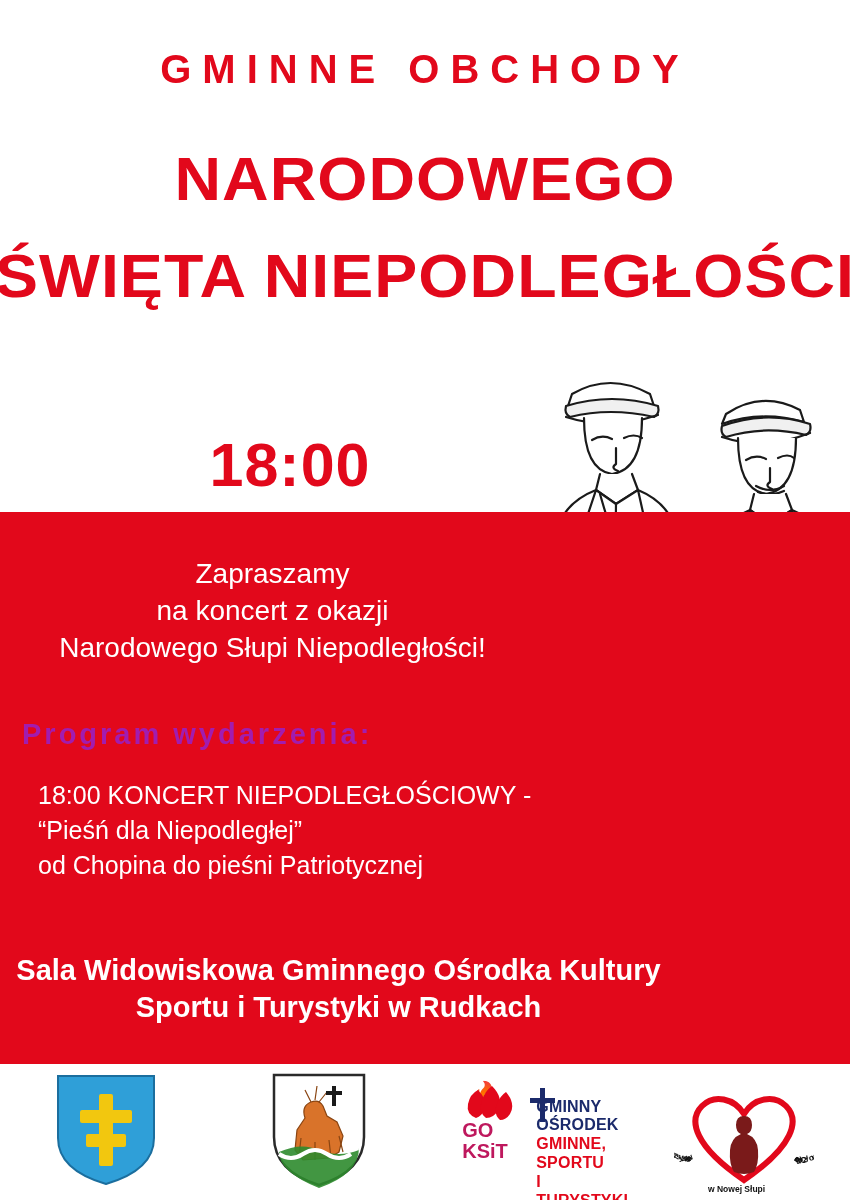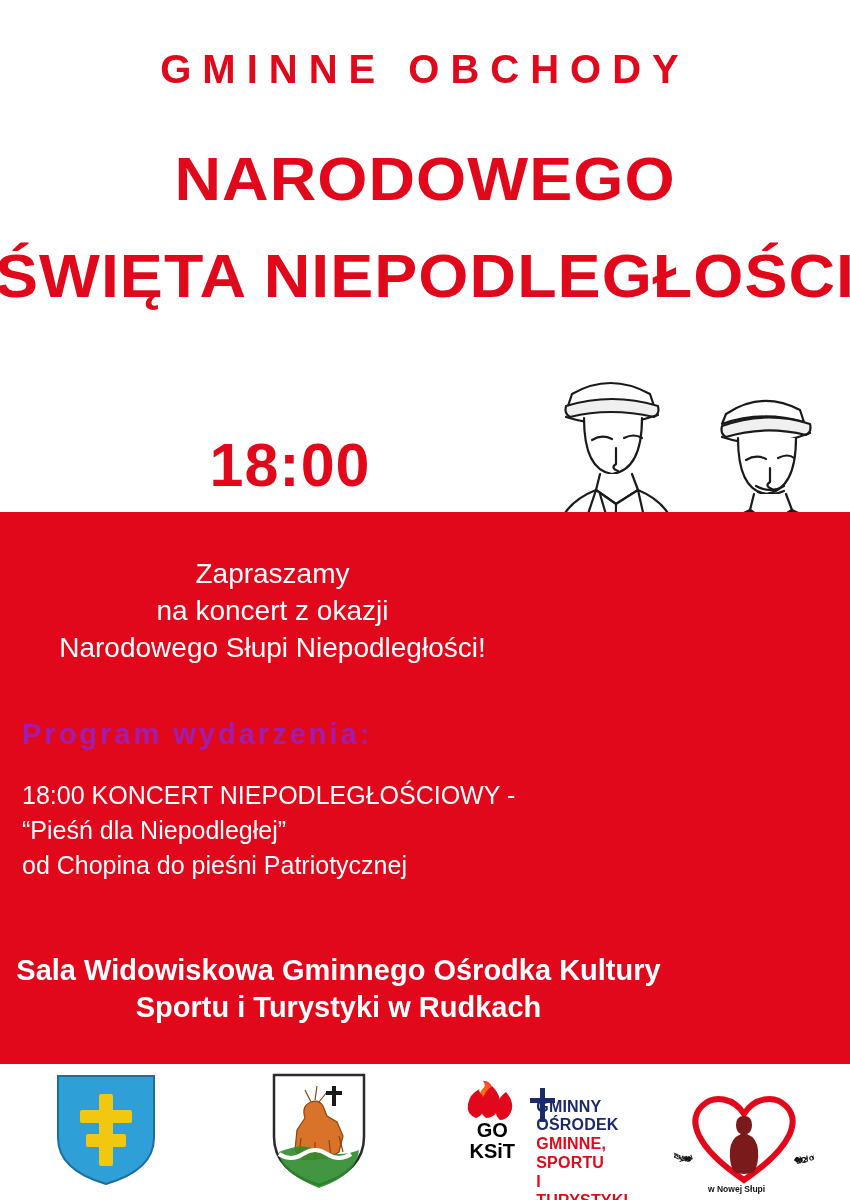--- a/index.html
+++ b/index.html
@@ -104,21 +104,21 @@
     position: absolute;
     left: 22px; top: 706px;
     color: #a21caf;
     font-size: 29px;
     font-weight: bold;
     letter-spacing: 3px;
     margin-top: 12px;
   }
   .program-body {
     position: absolute;
-    left: 22px; top: 778px;
+    left: 38px; top: 778px;
     color: #ffffff;
     font-size: 25px;
     line-height: 1.4;
   }
   .venue {
     position: absolute;
     left: 0; top: 952px;
     width: 677px;
     text-align: center;
     color: #ffffff;
@@ -156,22 +156,22 @@
 
   .goksit {
     position: relative;
     width: 150px;
     height: 105px;
   }
   .goksit .gk-left {
     position: absolute;
     left: 6px; top: 6px;
     width: 60px;
-    text-align: center;
-    color: #000000;
+    text-align: left;
+    color: #be185d;
     font-weight: bold;
     font-size: 20px;
     line-height: 1.05;
   }
   .goksit .gk-flame {
     position: absolute;
     left: 14px; top: 2px;
     color: #e2081b;
     font-size: 26px;
     line-height: 1;

